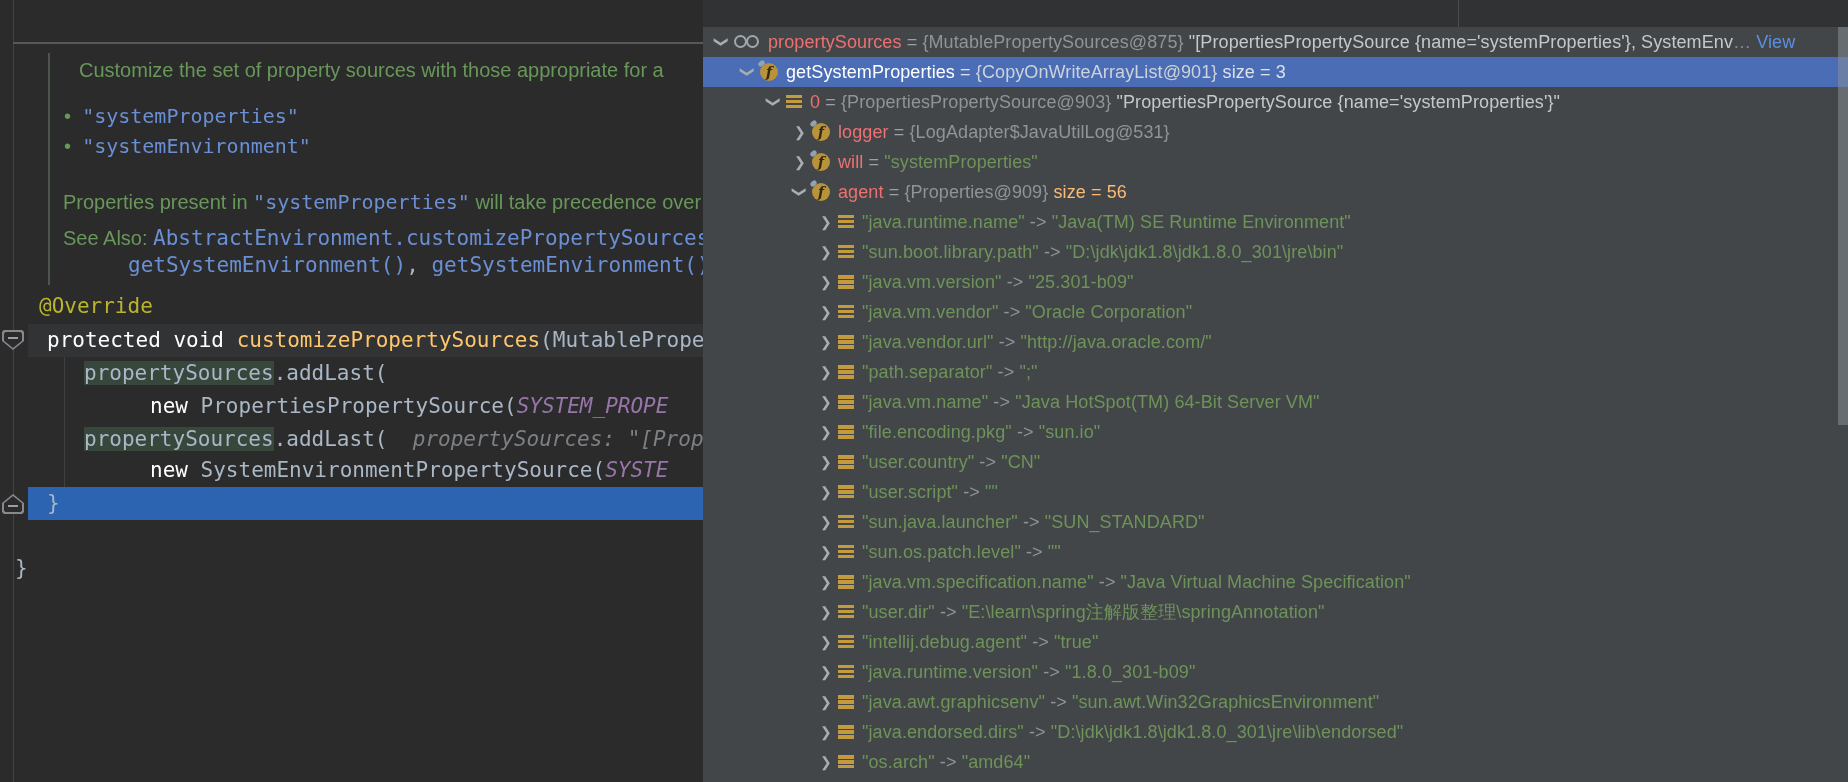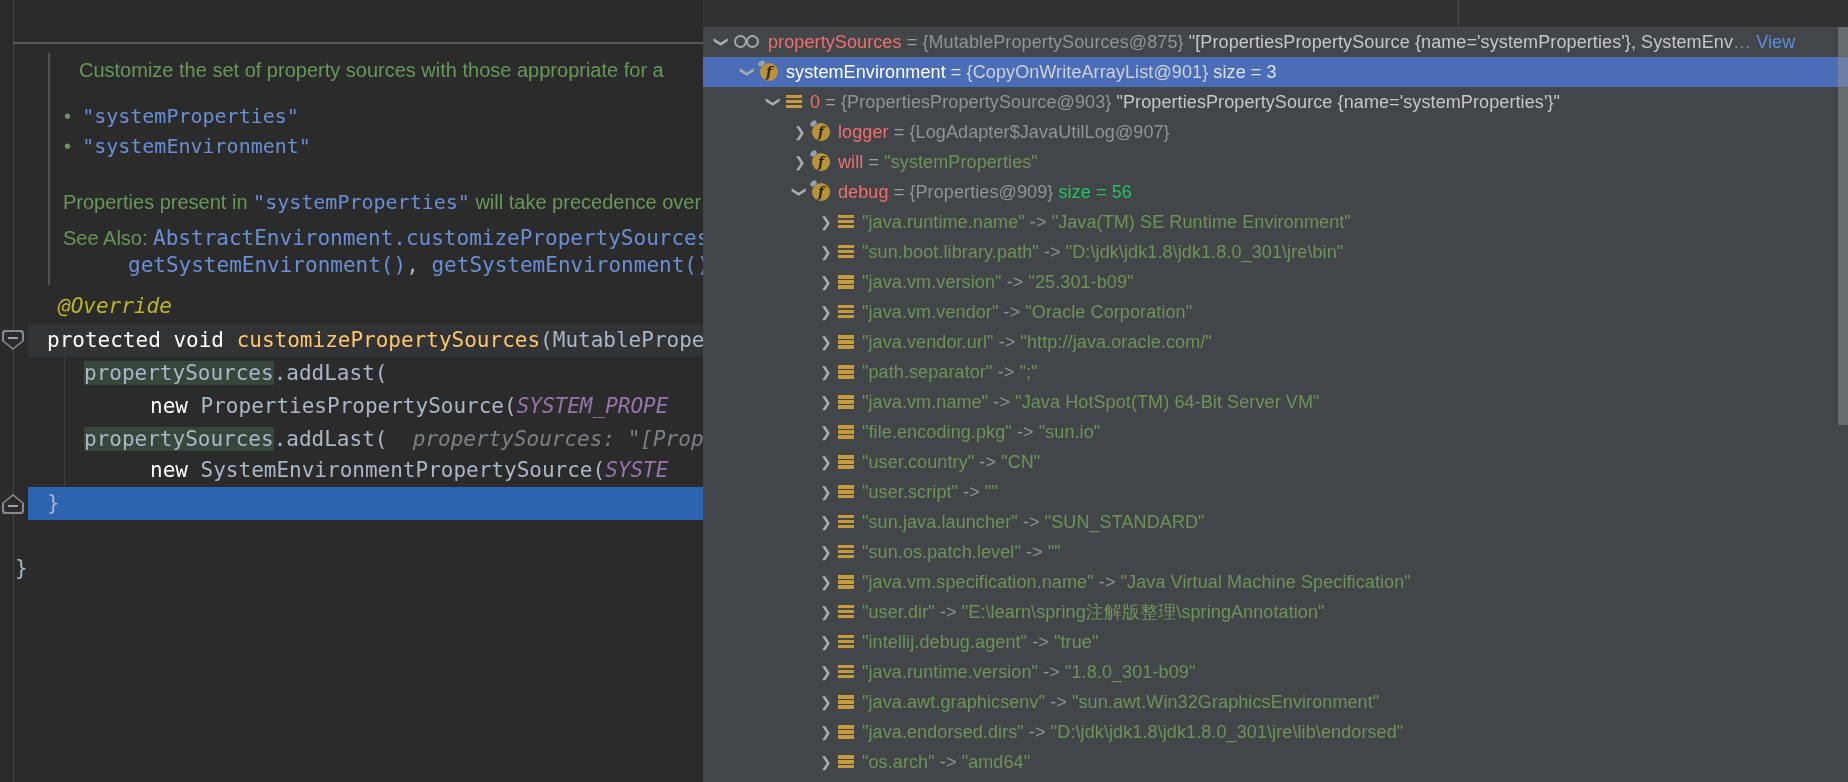--- a/index.html
+++ b/index.html
@@ -64,21 +64,21 @@
                border:2.5px solid #9fa8af;border-radius:50%;}
   .ticon.watch::before{left:0;}
   .ticon.watch::after{left:12px;}
   
   .ticon.item{width:16px;height:14px;background:repeating-linear-gradient(180deg,#c49a3f 0 3.5px,rgba(0,0,0,0) 3.5px 5px);}
 
   .seg.name{color:#ee7070;}
   .seg.eq{color:#9ba0a5;}
   .seg.ref{color:#8f9499;}
   .seg.tostr{color:#c5c8cb;}
-  .seg.size{color:#22c55e;}
+  .seg.size{color:#fdba74;}
   .seg.green{color:#6e9359;}
   .seg.arrow{color:#8f9499;}
   .seg.dots{color:#7f8c99;}
   .seg.link{color:#5a8fe0;}
   .trow.sel .seg{color:#dde2e8;}
   .trow.sel .seg.name{color:#ffffff;}
   .trow.sel .seg.ref{color:#ccd3da;}
 
   .v-scrollbar{position:absolute;right:0;top:0;width:10px;height:398px;background:rgba(140,146,152,.5);z-index:5;}
 </style>
@@ -106,42 +106,42 @@
         <span class="minus"></span>
     </div>
 
     <div id="editor-lines">
         <div class="eline" style="left: 79px; top: 54px;"><span class="tok doc">Customize the set of property sources with those appropriate for a</span></div>
         <div class="eline" style="left: 64px; top: 100px;"><span class="bullet">•  </span><span class="tok dcode">"systemProperties"</span></div>
         <div class="eline" style="left: 64px; top: 130px;"><span class="bullet">•  </span><span class="tok dcode">"systemEnvironment"</span></div>
         <div class="eline" style="left: 63px; top: 186px;"><span class="tok doc">Properties present in </span><span class="tok dcode">"systemProperties"</span><span class="tok doc"> will take precedence over t</span></div>
         <div class="eline" style="left: 63px; top: 222px;"><span class="tok doc">See Also: </span><span class="tok dlink">AbstractEnvironment.customizePropertySources</span></div>
         <div class="eline" style="left: 128px; top: 249px;"><span class="tok dlink">getSystemEnvironment()</span><span class="tok plain">, </span><span class="tok dlink">getSystemEnvironment()</span></div>
-        <div class="eline" style="left: 58px; top: 290px; font-style: italic;"><span class="tok ann">@Override</span></div>
+        <div class="eline" style="left: 39px; top: 290px;"><span class="tok ann">@Override</span></div>
         <div class="eline" style="left: 47px; top: 324px;"><span class="tok kw">protected void </span><span class="tok mname">customizePropertySources</span><span class="tok plain">(MutableProper</span></div>
         <div class="eline" style="left: 84px; top: 357px;"><span class="tok hlid">propertySources</span><span class="tok plain">.addLast(</span></div>
         <div class="eline" style="left: 150px; top: 390px;"><span class="tok kw">new </span><span class="tok plain">PropertiesPropertySource(</span><span class="tok const">SYSTEM_PROPE</span></div>
         <div class="eline" style="left: 84px; top: 423px;"><span class="tok hlid">propertySources</span><span class="tok plain">.addLast(</span><span class="tok plain">  </span><span class="tok inlay">propertySources: "[Prop</span></div>
         <div class="eline" style="left: 150px; top: 454px;"><span class="tok kw">new </span><span class="tok plain">SystemEnvironmentPropertySource(</span><span class="tok const">SYSTE</span></div>
         <div class="eline" style="left: 47px; top: 487px;"><span class="tok plain">}</span></div>
         <div class="eline" style="left: 15px; top: 552px;"><span class="tok plain">}</span></div>
       </div>
   </div>
 
   <div class="top-strip"></div>
   <div class="strip-divider"></div>
 
   <div class="popup">
     <div id="tree">
         <div class="trow" style="top: 0px; padding-left: 7px;"><span class="chev open">❯</span><span class="ticon watch"></span><span class="seg name">propertySources</span><span class="seg eq"> = </span><span class="seg ref">{MutablePropertySources@875} </span><span class="seg tostr">"[PropertiesPropertySource {name='systemProperties'}, SystemEnv</span><span class="seg dots">… </span><span class="seg link">View</span></div>
-        <div class="trow sel" style="top: 30px; padding-left: 33px;"><span class="chev open">❯</span><span class="ticon field">f</span><span class="seg name">systemEnvironment</span><span class="seg eq"> = </span><span class="seg ref">{CopyOnWriteArrayList@901} </span><span class="seg size">size = 3</span></div>
+        <div class="trow sel" style="top: 30px; padding-left: 33px;"><span class="chev open">❯</span><span class="ticon field">f</span><span class="seg name">getSystemProperties</span><span class="seg eq"> = </span><span class="seg ref">{CopyOnWriteArrayList@901} </span><span class="seg size">size = 3</span></div>
         <div class="trow" style="top: 60px; padding-left: 59px;"><span class="chev open">❯</span><span class="ticon item"></span><span class="seg name">0</span><span class="seg eq"> = </span><span class="seg ref">{PropertiesPropertySource@903} </span><span class="seg tostr">"PropertiesPropertySource {name='systemProperties'}"</span></div>
-        <div class="trow" style="top: 90px; padding-left: 85px;"><span class="chev">❯</span><span class="ticon field">f</span><span class="seg name">logger</span><span class="seg eq"> = </span><span class="seg ref">{LogAdapter$JavaUtilLog@907}</span></div>
+        <div class="trow" style="top: 90px; padding-left: 85px;"><span class="chev">❯</span><span class="ticon field">f</span><span class="seg name">logger</span><span class="seg eq"> = </span><span class="seg ref">{LogAdapter$JavaUtilLog@531}</span></div>
         <div class="trow" style="top: 120px; padding-left: 85px;"><span class="chev">❯</span><span class="ticon field">f</span><span class="seg name">will</span><span class="seg eq"> = </span><span class="seg green">"systemProperties"</span></div>
-        <div class="trow" style="top: 150px; padding-left: 85px;"><span class="chev open">❯</span><span class="ticon field">f</span><span class="seg name">debug</span><span class="seg eq"> = </span><span class="seg ref">{Properties@909} </span><span class="seg size">size = 56</span></div>
+        <div class="trow" style="top: 150px; padding-left: 85px;"><span class="chev open">❯</span><span class="ticon field">f</span><span class="seg name">agent</span><span class="seg eq"> = </span><span class="seg ref">{Properties@909} </span><span class="seg size">size = 56</span></div>
         <div class="trow" style="top: 180px; padding-left: 111px;"><span class="chev">❯</span><span class="ticon item"></span><span class="seg green">"java.runtime.name"</span><span class="seg arrow"> -&gt; </span><span class="seg green">"Java(TM) SE Runtime Environment"</span></div>
         <div class="trow" style="top: 210px; padding-left: 111px;"><span class="chev">❯</span><span class="ticon item"></span><span class="seg green">"sun.boot.library.path"</span><span class="seg arrow"> -&gt; </span><span class="seg green">"D:\jdk\jdk1.8\jdk1.8.0_301\jre\bin"</span></div>
         <div class="trow" style="top: 240px; padding-left: 111px;"><span class="chev">❯</span><span class="ticon item"></span><span class="seg green">"java.vm.version"</span><span class="seg arrow"> -&gt; </span><span class="seg green">"25.301-b09"</span></div>
         <div class="trow" style="top: 270px; padding-left: 111px;"><span class="chev">❯</span><span class="ticon item"></span><span class="seg green">"java.vm.vendor"</span><span class="seg arrow"> -&gt; </span><span class="seg green">"Oracle Corporation"</span></div>
         <div class="trow" style="top: 300px; padding-left: 111px;"><span class="chev">❯</span><span class="ticon item"></span><span class="seg green">"java.vendor.url"</span><span class="seg arrow"> -&gt; </span><span class="seg green">"http://java.oracle.com/"</span></div>
         <div class="trow" style="top: 330px; padding-left: 111px;"><span class="chev">❯</span><span class="ticon item"></span><span class="seg green">"path.separator"</span><span class="seg arrow"> -&gt; </span><span class="seg green">";"</span></div>
         <div class="trow" style="top: 360px; padding-left: 111px;"><span class="chev">❯</span><span class="ticon item"></span><span class="seg green">"java.vm.name"</span><span class="seg arrow"> -&gt; </span><span class="seg green">"Java HotSpot(TM) 64-Bit Server VM"</span></div>
         <div class="trow" style="top: 390px; padding-left: 111px;"><span class="chev">❯</span><span class="ticon item"></span><span class="seg green">"file.encoding.pkg"</span><span class="seg arrow"> -&gt; </span><span class="seg green">"sun.io"</span></div>
         <div class="trow" style="top: 420px; padding-left: 111px;"><span class="chev">❯</span><span class="ticon item"></span><span class="seg green">"user.country"</span><span class="seg arrow"> -&gt; </span><span class="seg green">"CN"</span></div>
         <div class="trow" style="top: 450px; padding-left: 111px;"><span class="chev">❯</span><span class="ticon item"></span><span class="seg green">"user.script"</span><span class="seg arrow"> -&gt; </span><span class="seg green">""</span></div>

